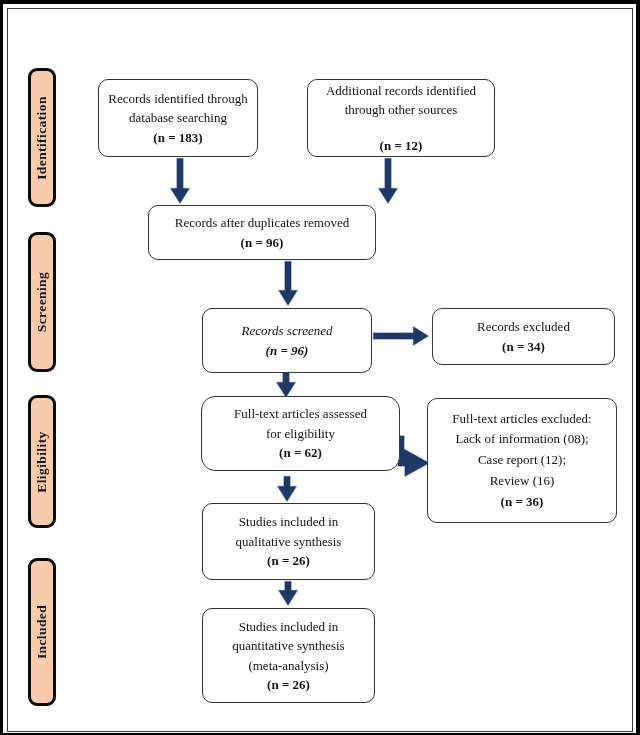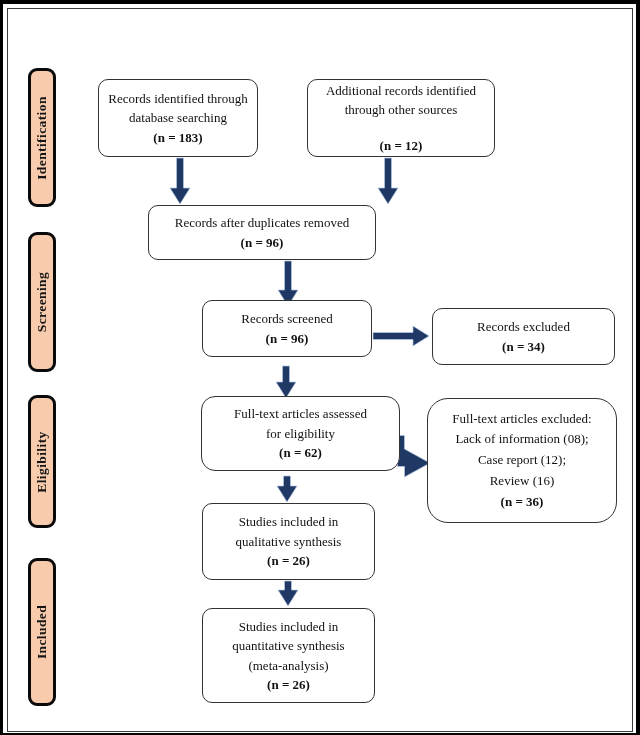--- a/index.html
+++ b/index.html
@@ -24,21 +24,21 @@
   }
   .stage span{
     transform:rotate(-90deg);white-space:nowrap;
     font-weight:bold;font-size:13.5px;letter-spacing:.4px;color:#151515;
   }
   .box{
     position:absolute;background:#fff;border:1.4px solid #333;border-radius:10px;
     display:flex;flex-direction:column;align-items:center;justify-content:center;
     text-align:center;font-size:13px;line-height:1.5;box-sizing:border-box;padding:2px 4px;
   }
-  .box--loose{line-height:1.6;border-radius:21px;}
+  .box--loose{line-height:1.6;}
   .box-text{white-space:pre-line;}
   .box-count{font-weight:bold;}
 </style>
 </head>
 <body>
 
 <div class="frame">
 
   <svg class="arrows" viewBox="0 0 640 735" aria-hidden="true">
     <path class="arrow" d="M176.5,158 L176.5,188 L170,188 L180,204 L190,188 L183.5,188 L183.5,158 Z"></path>
@@ -74,21 +74,21 @@
     <div class="box-text">Additional records identified
 through other sources</div>
     <div class="box-count">(n = 12)</div>
   </div>
 
   <div class="box" style="left:148px;top:205px;width:228px;height:55px;">
     <div class="box-text">Records after duplicates removed</div>
     <div class="box-count">(n = 96)</div>
   </div>
 
-  <div class="box" style="left:202px;top:300px;width:170px;height:57px;">
+  <div class="box" style="left:202px;top:308px;width:170px;height:65px;font-style:italic;">
     <div class="box-text">Records screened</div>
     <div class="box-count">(n = 96)</div>
   </div>
 
   <div class="box" style="left:432px;top:308px;width:183px;height:57px;">
     <div class="box-text">Records excluded</div>
     <div class="box-count">(n = 34)</div>
   </div>
 
   <div class="box" style="left:201px;top:396px;width:199px;height:75px;border-radius:14px;">

